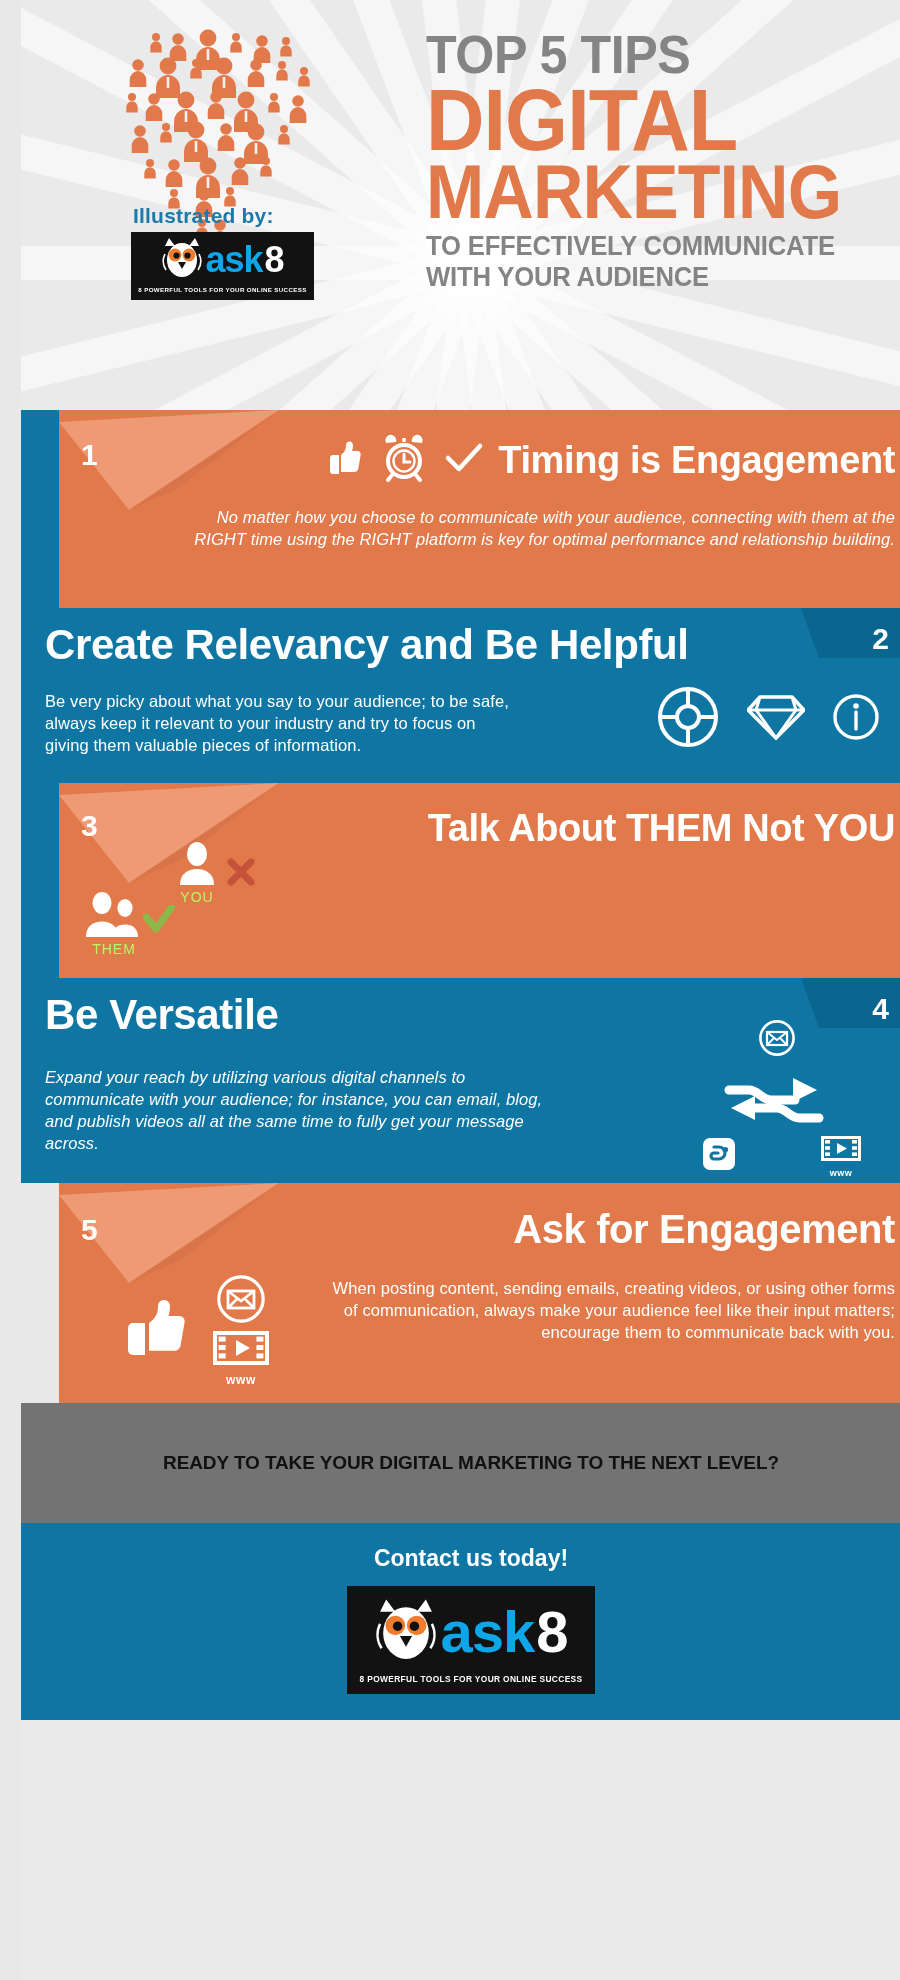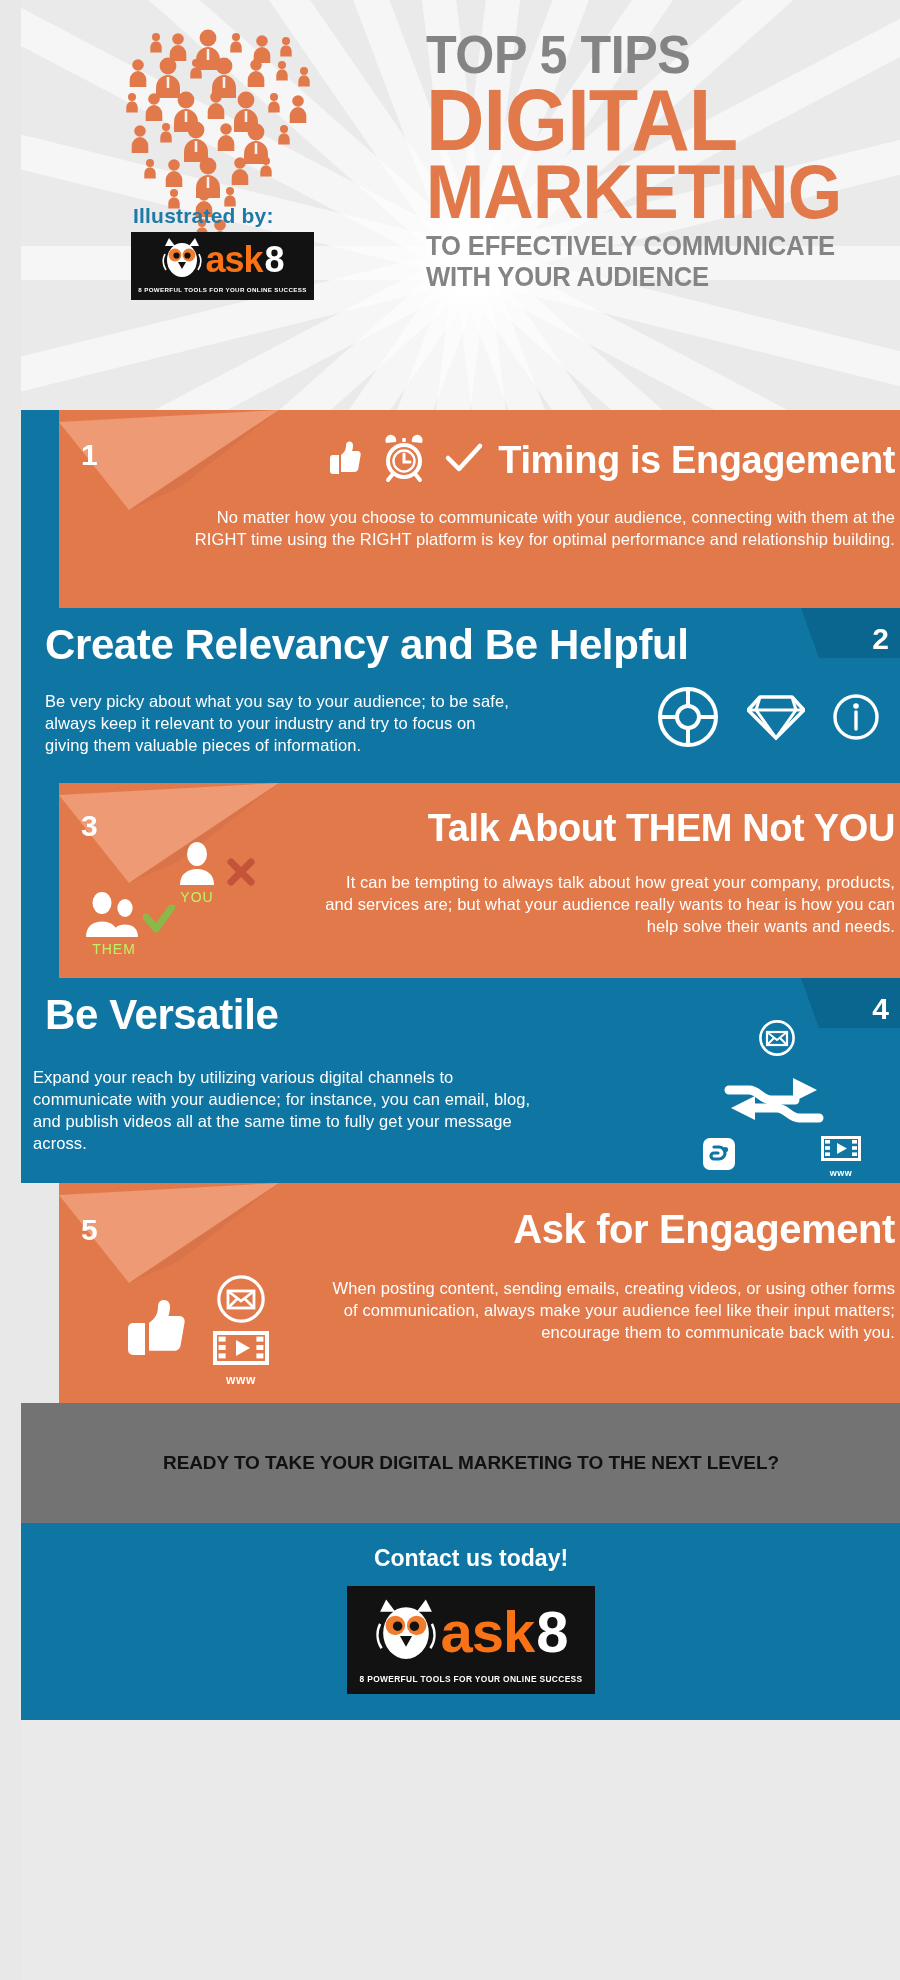--- a/index.html
+++ b/index.html
@@ -62,21 +62,21 @@
     padding-top: 4px;
   }
   .logo-row { display: flex; align-items: center; gap: 2px; height: 48px; }
   .logo-word {
     font-family: "Liberation Sans", sans-serif;
     font-weight: bold;
     font-size: 36px;
     line-height: 1;
     letter-spacing: -1px;
   }
-  .logo-ask { color: #f97316; }
+  .logo-ask { color: #0ea5e9; }
   .logo-8 { color: #ffffff; }
   .logo-tag {
     color: #ffffff;
     font-size: 6.2px;
     letter-spacing: .35px;
     font-weight: bold;
     margin-top: 2px;
     white-space: nowrap;
   }
 
@@ -375,21 +375,21 @@
           </svg>
       </span>
       <span class="icon-w">
         <svg width="40" height="34" viewBox="0 0 40 34">
             <path d="M4 17l11 11L36 5" stroke="#fff" stroke-width="4.5" fill="none" stroke-linecap="round" stroke-linejoin="round"></path>
           </svg>
       </span>
       <div class="sec-title" style="font-size:38px;">Timing is Engagement</div>
     </div>
 
-    <div class="sec-body right-align" style="position:absolute; left:170px; right:26px; top:96px; z-index:4;">No matter how you choose to communicate with your audience, connecting with them at the RIGHT time using the RIGHT platform is key for optimal performance and relationship building.</div>
+    <div class="sec-body right-align" style="position:absolute; left:170px; right:26px; top:96px; z-index:4;font-style:italic;">No matter how you choose to communicate with your audience, connecting with them at the RIGHT time using the RIGHT platform is key for optimal performance and relationship building.</div>
   </div>
 
   <div class="band panel-blue" style="height:175px;">
     <svg style="position:absolute;right:0;top:0;z-index:3" width="120" height="62" viewBox="0 0 120 62">
       <polygon points="0,0 120,0 120,50 18,50" fill="#0a658f"></polygon>
     </svg>
     <div class="num-blue" style="top:14px;">2</div>
 
     <div class="sec-title" style="position:absolute; left:24px; top:16px; font-size:42px;">Create Relevancy and Be Helpful</div>
 
@@ -422,21 +422,20 @@
   <div class="band panel-blue" style="height:195px;">
     <div class="inset"></div>
     <svg class="ribbon" viewBox="0 0 300 120" width="300" height="120">
       <polygon points="0,12 220,0 70,100" fill="#ee9a74"></polygon>
       <polygon points="70,100 220,0 120,78" fill="#d2714a" opacity=".55"></polygon>
     </svg>
     <div class="num-orange" style="top:26px;">3</div>
 
     <div class="sec-title" style="position:absolute; right:26px; top:26px; z-index:4; font-size:38px;">Talk About THEM Not YOU</div>
 
-    <div class="sec-body right-align" style="position:absolute; left:300px; right:26px; top:88px; z-index:4;">It can be tempting to always talk about how great your company, products, and services are; but what your audience really wants to hear is how you can help solve their wants and needs.</div>
 
     <div style="position:absolute; left:155px; top:58px; z-index:5; text-align:center;">
       <span class="icon-w">
         <svg width="42" height="44" viewBox="0 0 42 44">
             <ellipse cx="21" cy="13" rx="10" ry="12" fill="#fff"></ellipse>
             <path d="M4 44c0-11 7.6-16 17-16s17 5 17 16z" fill="#fff"></path>
           </svg>
       </span>
       <div class="lbl">YOU</div>
     </div>
@@ -465,21 +464,21 @@
   </div>
 
   <div class="band panel-blue" style="height:205px;">
     <svg style="position:absolute;right:0;top:0;z-index:3" width="120" height="62" viewBox="0 0 120 62">
       <polygon points="0,0 120,0 120,50 18,50" fill="#0a658f"></polygon>
     </svg>
     <div class="num-blue" style="top:14px;">4</div>
 
     <div class="sec-title" style="position:absolute; left:24px; top:16px; font-size:42px;">Be Versatile</div>
 
-    <div class="sec-body" style="position:absolute; left:12px; top:88px; width:500px;">Expand your reach by utilizing various digital channels to communicate with your audience; for instance, you can email, blog, and publish videos all at the same time to fully get your message across.</div>
+    <div class="sec-body" style="position:absolute; left:24px; top:88px; width:500px;font-style:italic;">Expand your reach by utilizing various digital channels to communicate with your audience; for instance, you can email, blog, and publish videos all at the same time to fully get your message across.</div>
 
     <span class="icon-w" style="position:absolute; left:738px; top:42px;">
       <svg width="36" height="36" viewBox="0 0 36 36">
           <circle cx="18" cy="18" r="16.6" fill="none" stroke="#fff" stroke-width="2.6"></circle>
           <rect x="8" y="12" width="20" height="13" fill="none" stroke="#fff" stroke-width="2.2"></rect>
           <path d="M8 12l10 8 10-8M8 25l7-7M28 25l-7-7" stroke="#fff" stroke-width="2" fill="none"></path>
         </svg>
     </span>
 
     <span class="icon-w" style="position:absolute; left:700px; top:96px;">

